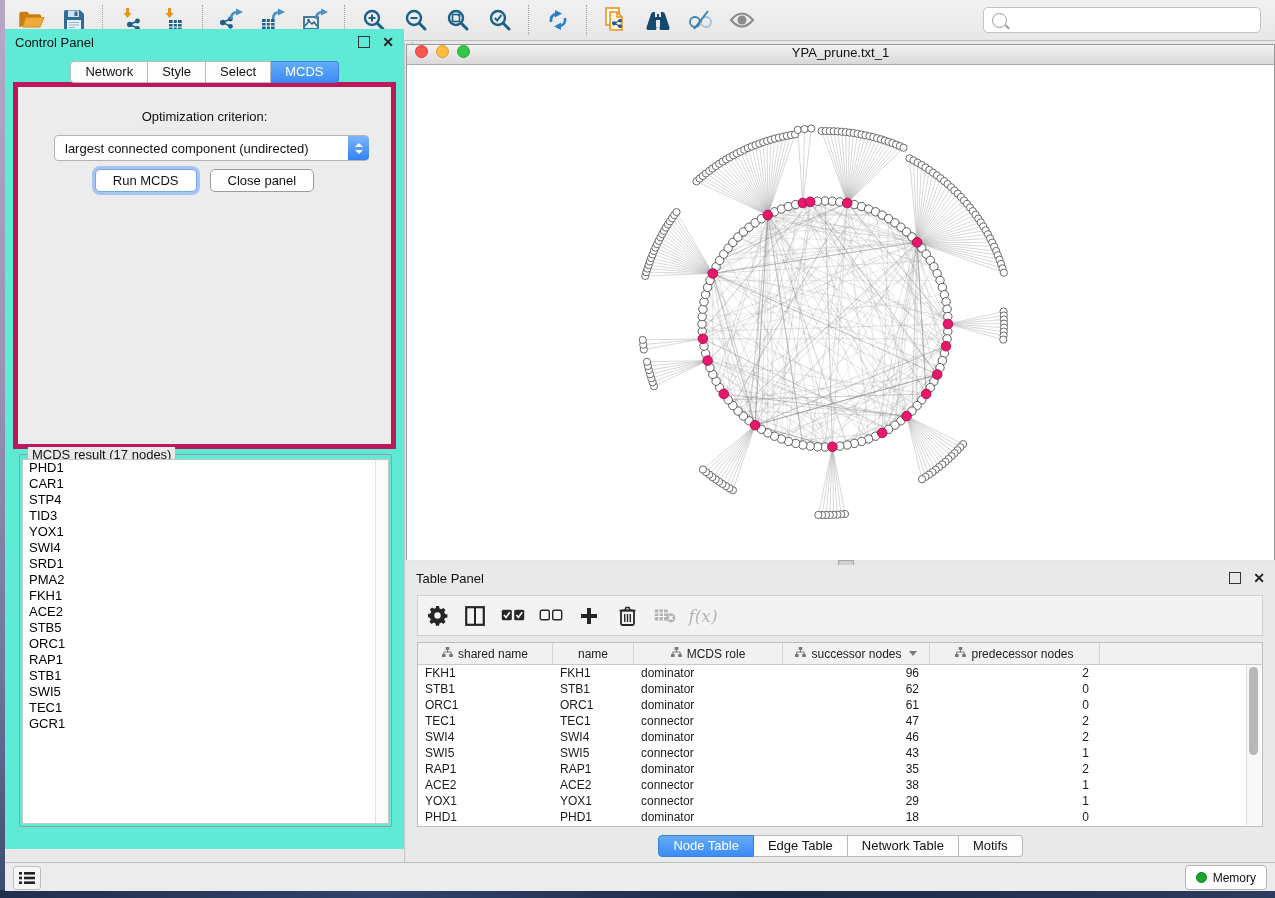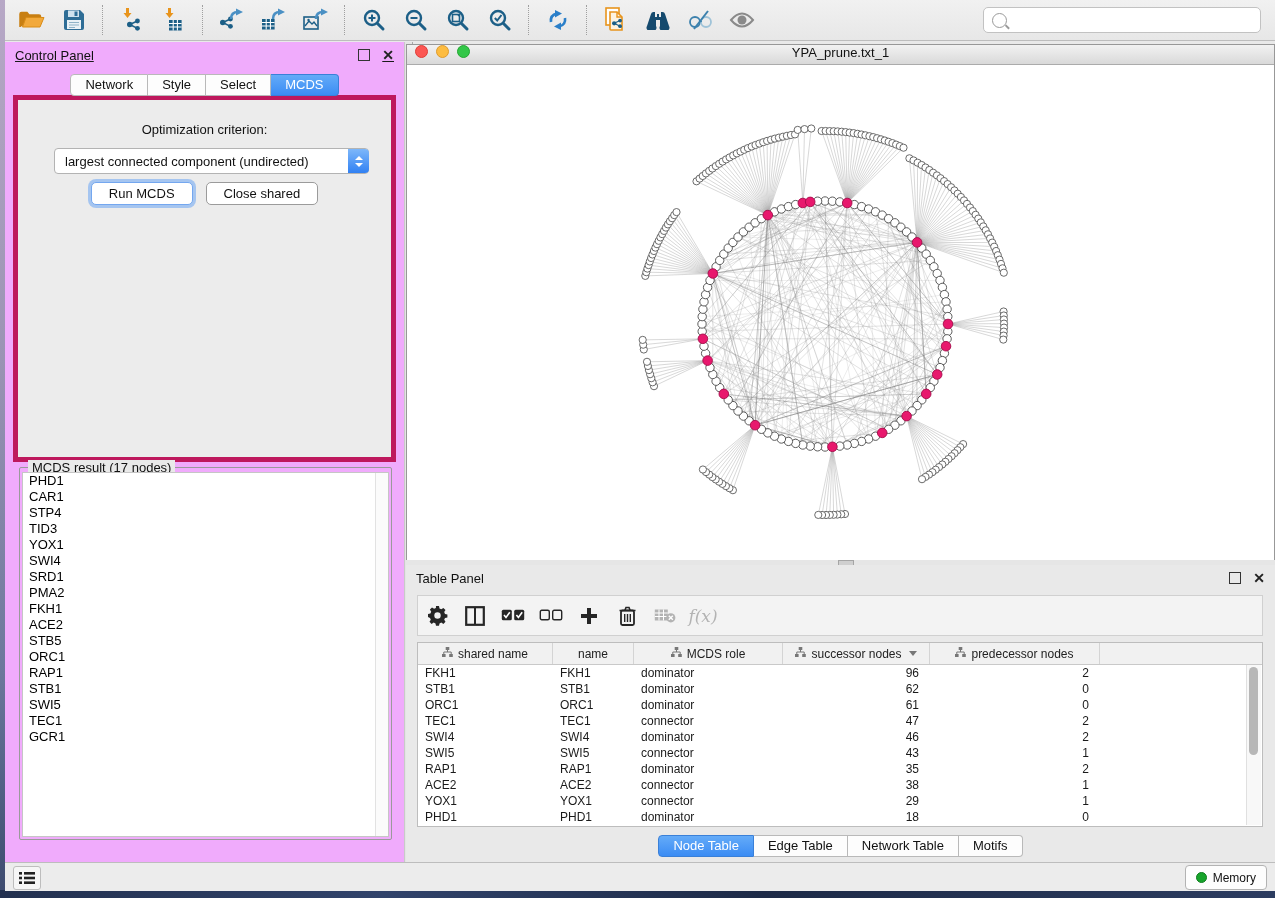--- a/index.html
+++ b/index.html
@@ -22,21 +22,21 @@
   .tb-icon{width:30px;height:30px;margin:0 6px;display:inline-flex;align-items:center;justify-content:center;flex:0 0 auto;}
   .tb-icon svg{display:block;}
   .tb-sep{width:1px;height:30px;margin:0 7px;border-left:1px dotted #9f9f9f;flex:0 0 auto;}
   .search-box{margin-left:auto;margin-right:14px;width:278px;height:26px;background:#fff;
     border:1px solid #c2c2c2;border-radius:5px;display:flex;align-items:center;padding:0 8px;box-sizing:border-box;}
   .search-box input{border:none;outline:none;flex:1;font-size:12px;font-family:"Liberation Sans",sans-serif;background:transparent;}
   .mag{width:13px;height:13px;border:1.5px solid #9a9a9a;border-radius:50%;position:relative;margin-right:6px;flex:0 0 auto;}
   .mag:after{content:"";position:absolute;width:5px;height:1.5px;background:#9a9a9a;transform:rotate(45deg);right:-4px;bottom:-1px;}
 
   
-  .control-panel{position:absolute;left:0;top:42px;width:399px;height:820px;background:#f0abfc;text-decoration:underline;}
+  .control-panel{position:absolute;left:0;top:29px;width:399px;height:820px;background:#5eead4;}
   .panel-titlebar{height:26px;display:flex;align-items:center;padding:0 10px;font-size:13px;color:#111;}
   .panel-title{flex:1;}
   .float-btn{width:10px;height:10px;border:1.5px solid #333;margin-right:12px;cursor:pointer;}
   .close-btn{font-size:14px;font-weight:bold;color:#222;line-height:10px;cursor:pointer;}
   .tabstrip{position:absolute;left:0;width:100%;display:flex;justify-content:center;z-index:3;align-items:center;}
   .cp-tabs{top:32px;}
   .tab{height:20px;line-height:20px;padding:0 14px;font-size:13px;background:#fdfdfd;
     border:1px solid #b9b9b9;border-left:none;cursor:pointer;color:#111;}
   .tab:first-child{border-left:1px solid #b9b9b9;border-radius:4px 0 0 4px;}
   .tab:last-child{border-radius:0 4px 4px 0;}
@@ -294,21 +294,21 @@
       <div class="opt-label">Optimization criterion:</div>
       <div class="dropdown">
         <span class="dd-text">largest connected component (undirected)</span>
         <span class="dd-cap">
             <i class="dd-up"></i>
             <i class="dd-down"></i>
           </span>
       </div>
       <div class="btn-row">
         <button class="push-btn focus-ring">Run MCDS</button>
-        <button class="push-btn">Close shared</button>
+        <button class="push-btn">Close panel</button>
       </div>
     </div>
     <div class="groupbox">
       <span class="groupbox-label">MCDS result (17 nodes)</span>
       <div class="mcds-list" id="mcds-list">
 
       <div class="mcds-item">PHD1</div>
           <div class="mcds-item">CAR1</div>
           <div class="mcds-item">STP4</div>
           <div class="mcds-item">TID3</div>

